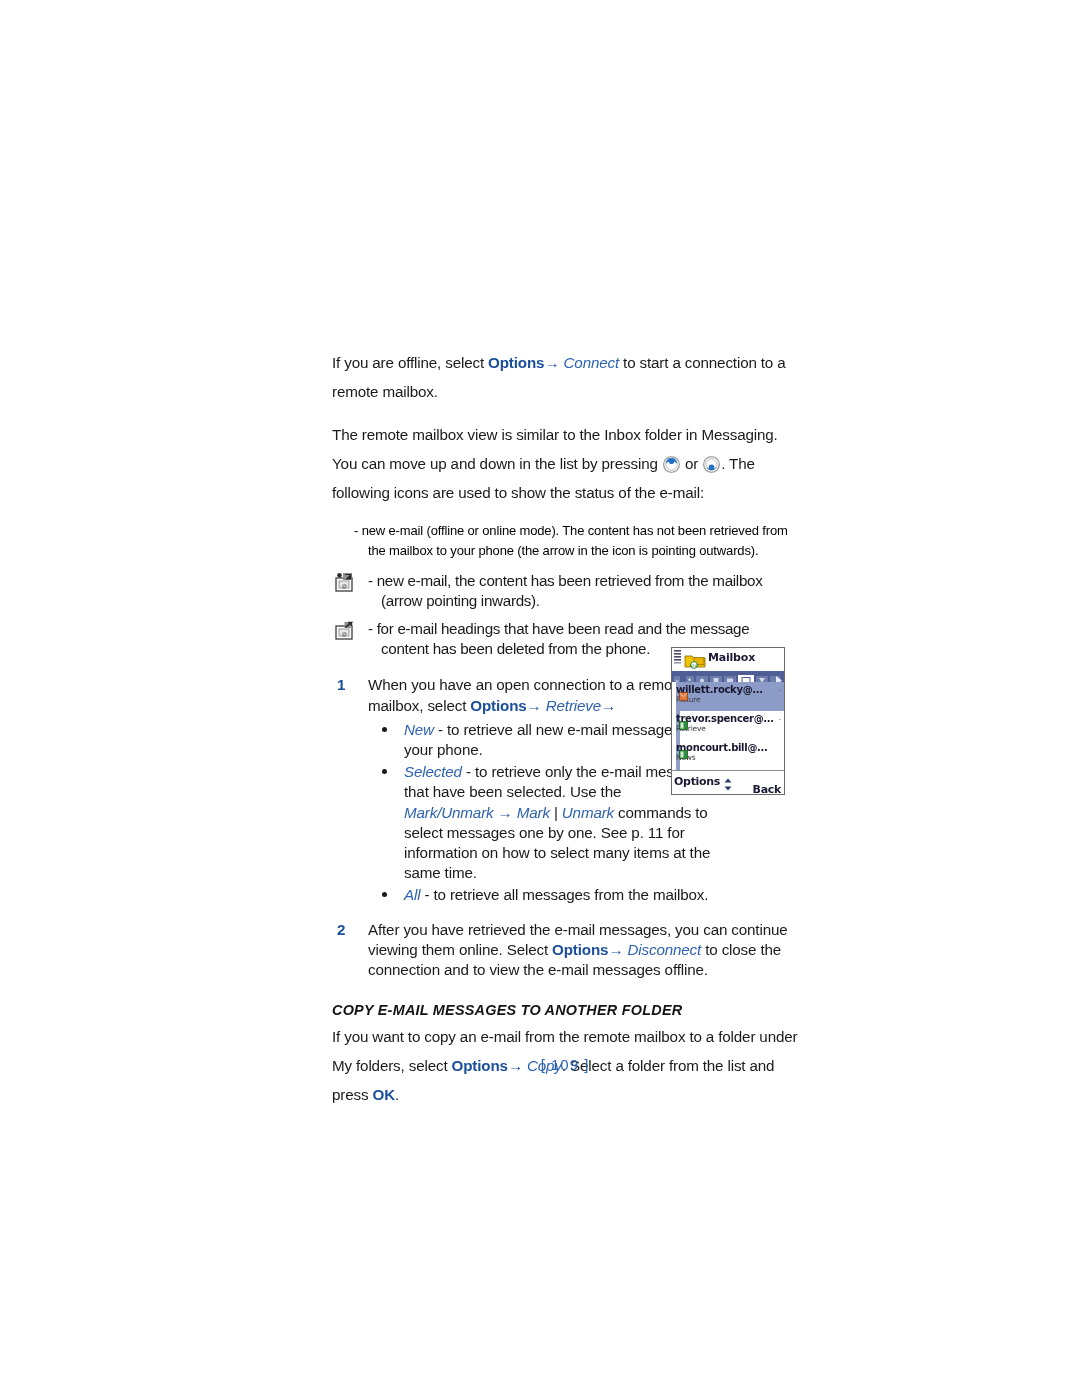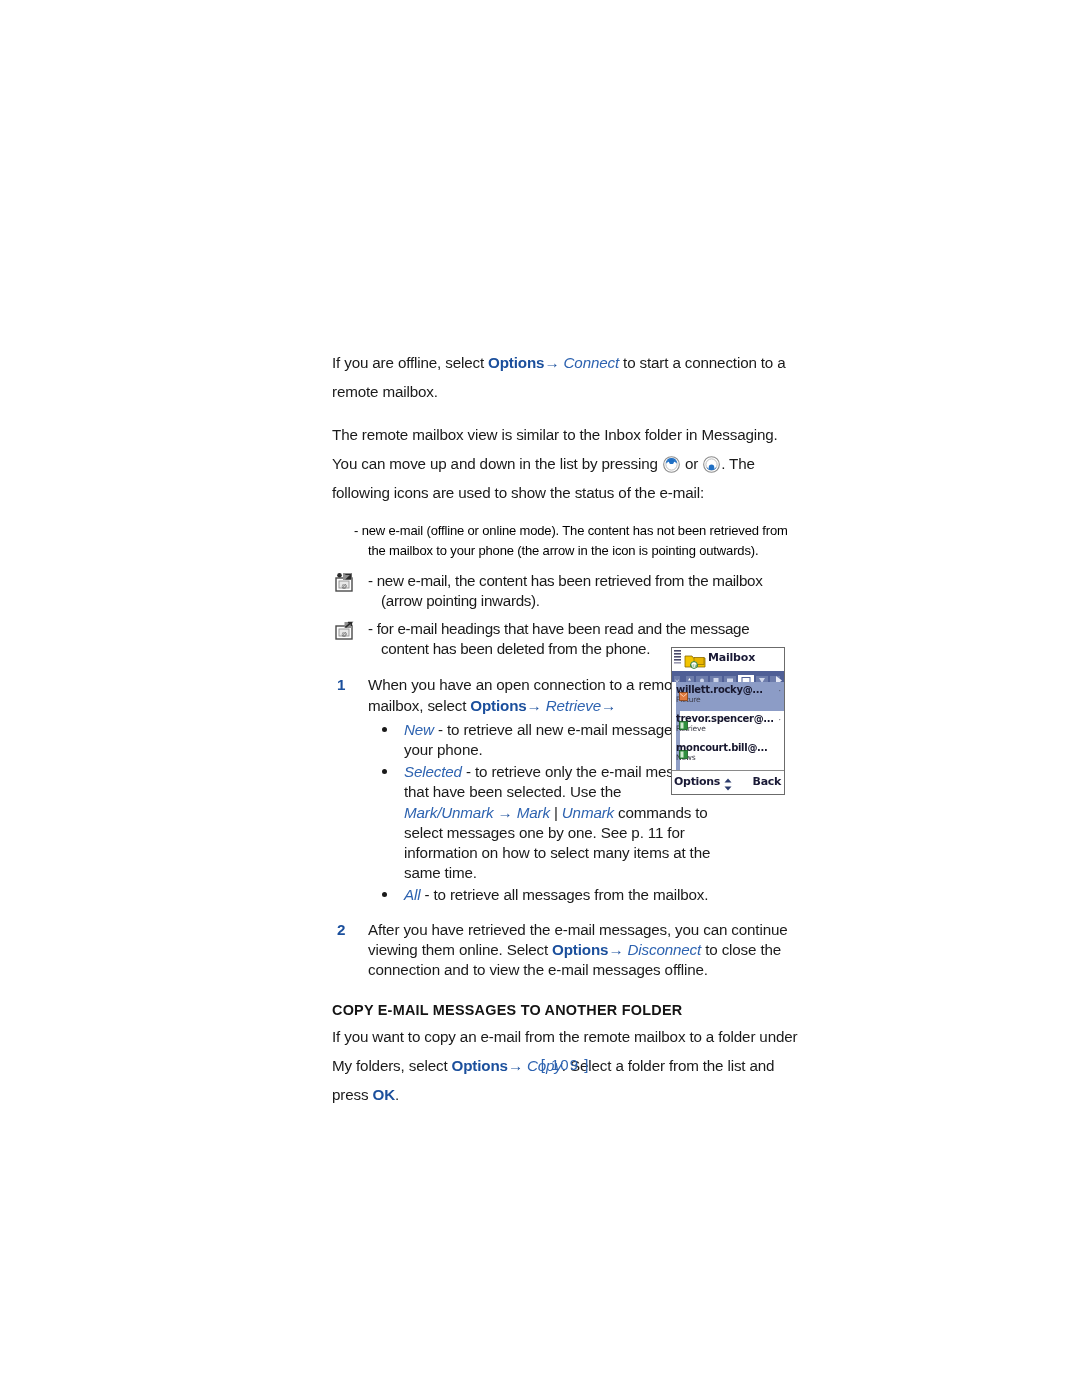--- a/index.html
+++ b/index.html
@@ -126,20 +126,21 @@
     letter-spacing: -0.15px;
   }
 
   
   .section-head {
     font-size: 14.4px;
     font-weight: bold;
     letter-spacing: 0.25px;
     margin: 22px 0 4px 0;
     color: #141414;
+    font-style: italic;
   }
 
   
   .page-number {
     position: absolute;
     left: 332px;
     top: 1056px;
     width: 466px;
     text-align: center;
     color: #2e63b0;
@@ -265,21 +266,21 @@
   .ps-sk-left {
     position: absolute;
     left: 2px; top: 4px;
     font-size: 11px;
     font-weight: bold;
     color: #1a1a36;
     letter-spacing: -0.3px;
   }
   .ps-sk-right {
     position: absolute;
-    right: 3px; top: 4px;
+    right: 3px; top: 12px;
     font-size: 11px;
     font-weight: bold;
     color: #1a1a36;
     letter-spacing: -0.3px;
   }
   .ps-sk-mid {
     position: absolute;
     left: 50%; top: 5px;
     transform: translateX(-50%);
     width: 9px; height: 13px;

